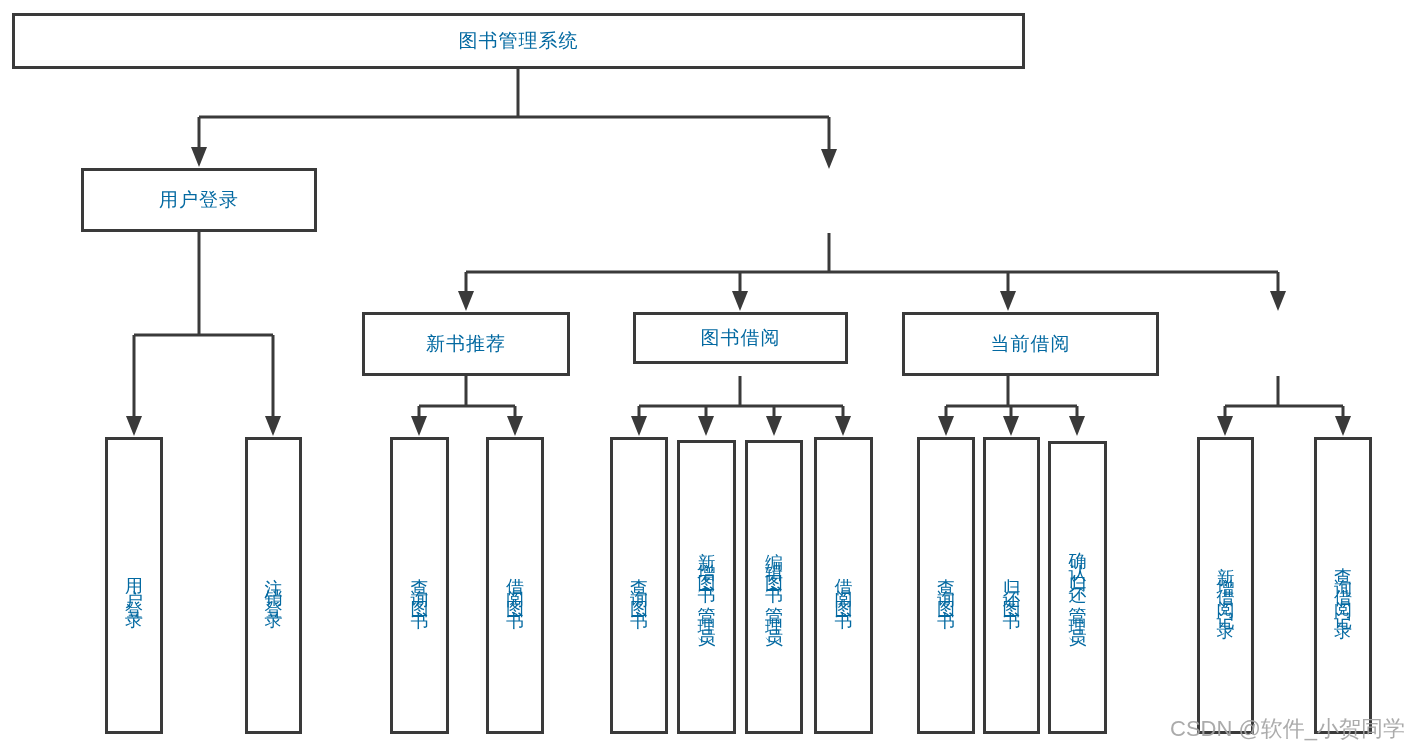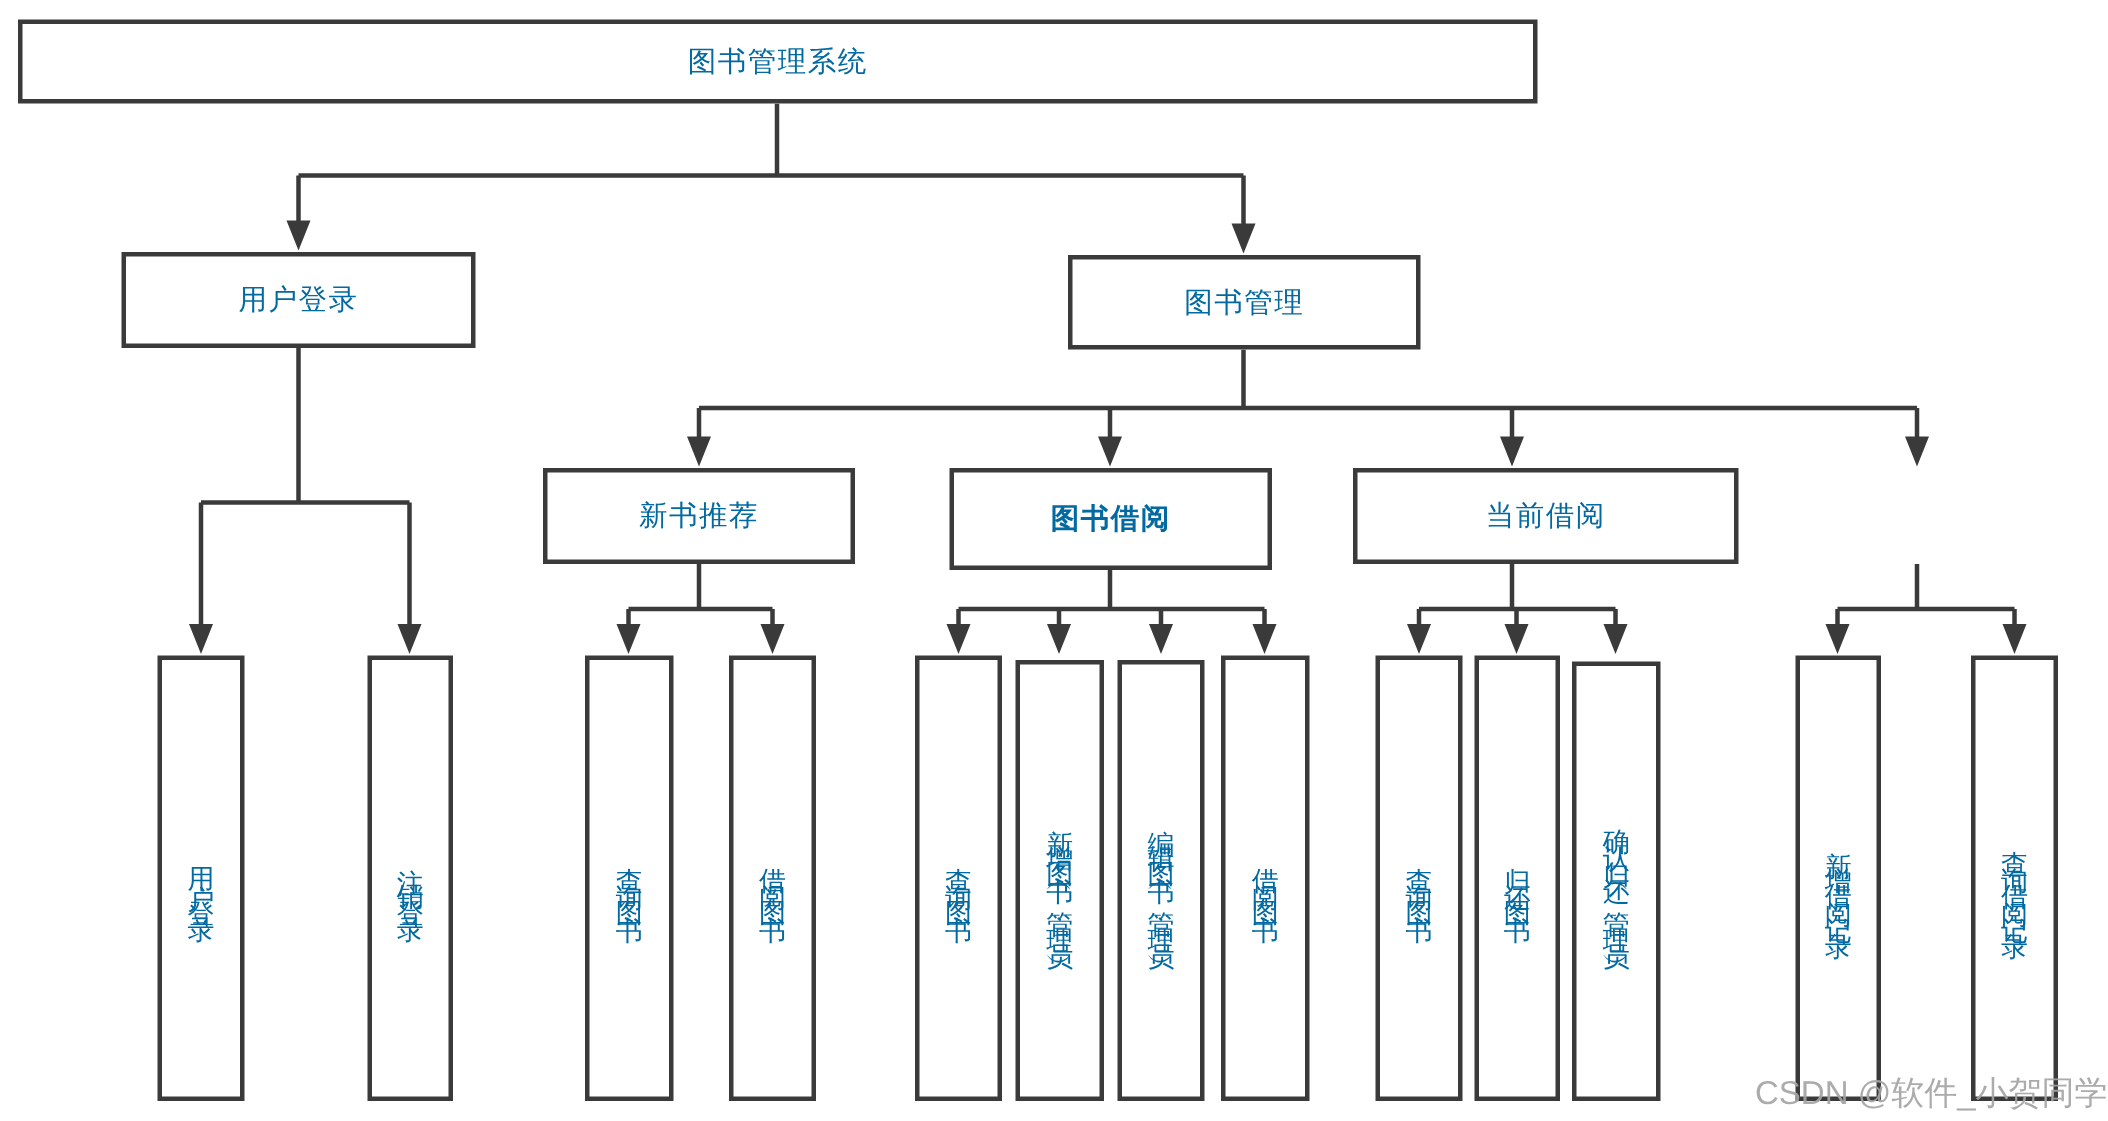--- a/index.html
+++ b/index.html
@@ -117,28 +117,25 @@
     <polygon points="1335,416 1351,416 1343,436"></polygon>
   </svg>
 
   <div class="box" style="left:12px; top:13px; width:1013px; height:56px;">
     <span class="h-label">图书管理系统</span>
   </div>
 
   <div class="box" style="left:81px; top:168px; width:236px; height:64px;">
     <span class="h-label">用户登录</span>
   </div>
-  <div class="box" style="left:712px; top:170px; width:235px; height:63px;">
-    <span class="h-label">图书管理</span>
-  </div>
 
   <div class="box" style="left:362px; top:312px; width:208px; height:64px;">
     <span class="h-label">新书推荐</span>
   </div>
-  <div class="box" style="left:633px; top:312px; width:215px; height:68px;font-weight:bold;">
+  <div class="box" style="left:633px; top:312px; width:215px; height:52px;">
     <span class="h-label">图书借阅</span>
   </div>
   <div class="box" style="left:902px; top:312px; width:257px; height:64px;">
     <span class="h-label">当前借阅</span>
   </div>
 
   <div class="box" style="left:105px; top:437px; width:58px; height:297px;">
     <span class="leaf">用户登录</span>
   </div>
   <div class="box" style="left:245px; top:437px; width:57px; height:297px;">

